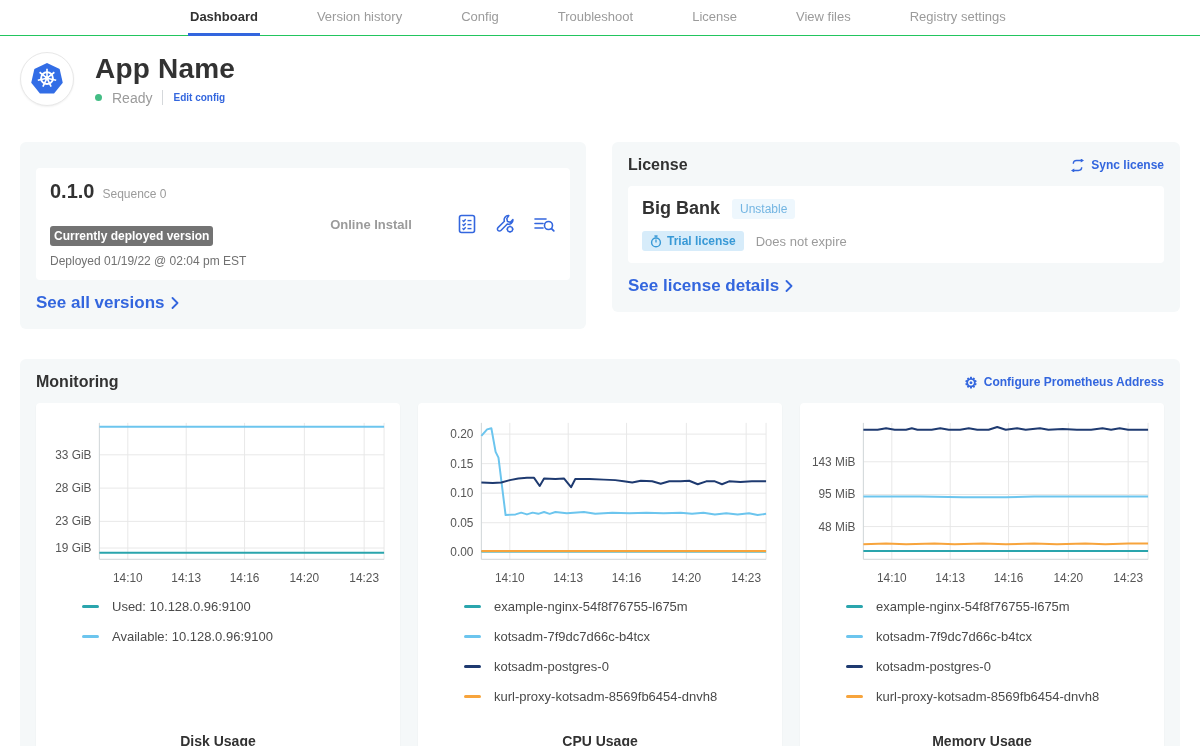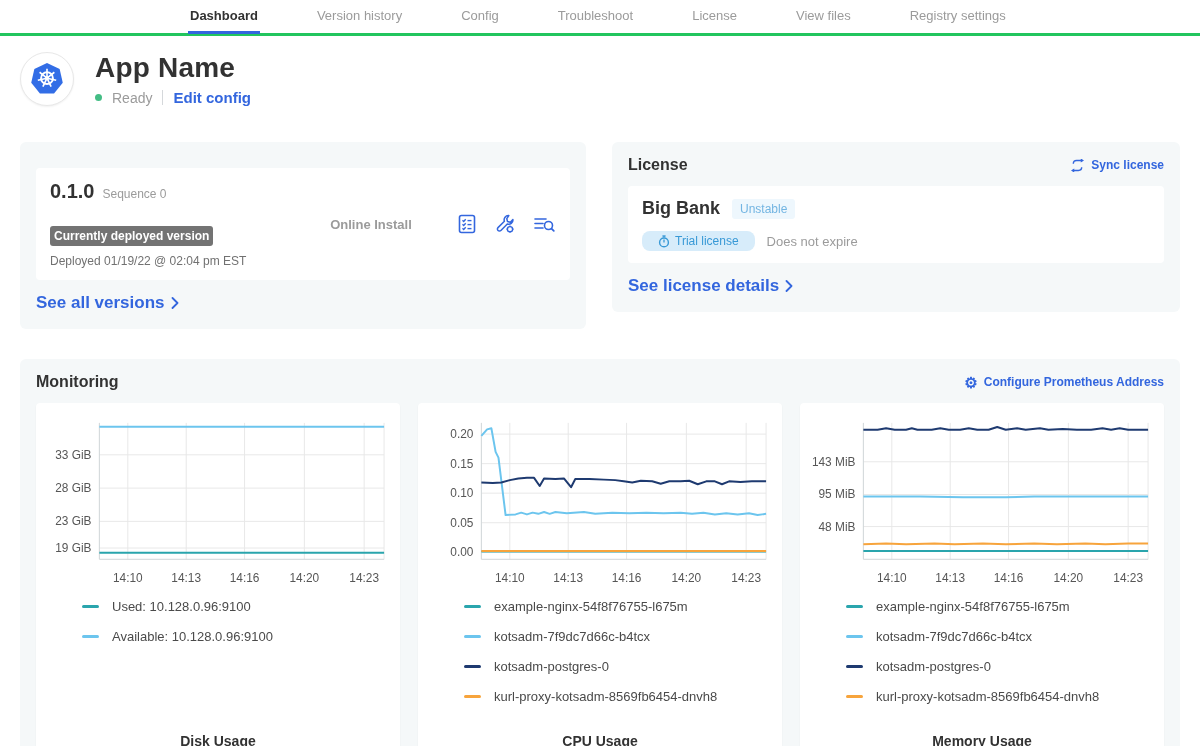--- a/index.html
+++ b/index.html
@@ -1,34 +1,34 @@
 <!DOCTYPE html>
 <html><head>
 <meta charset="utf-8">
 <style>
   * { box-sizing: border-box; margin: 0; padding: 0; }
   html,body { width:1200px; height:746px; background:#fff; font-family:"Liberation Sans",sans-serif; overflow:hidden; }
 
   
-  .navbar { height:36px; border-bottom:3px solid #22c55e; display:flex; align-items:stretch; padding-left:188px; gap:55px; background:#fff; }
+  .navbar { height:36px; border-bottom:1px solid #22c55e; display:flex; align-items:stretch; padding-left:188px; gap:55px; background:#fff; }
   .tab { font-size:13px; color:#9b9b9b; display:flex; align-items:center; padding:0 2px; cursor:pointer; border-bottom:3px solid transparent; margin-bottom:-1px; }
   .tab.active { color:#323232; font-weight:bold; border-bottom-color:#3366de; }
 
   .content { padding:0 20px; }
 
   
   .app-header { margin-top:16px; display:flex; align-items:center; gap:21px; }
   .k8s-badge { width:54px; height:54px; border-radius:50%; background:#fff; border:1px solid #e8e8e8; display:flex; align-items:center; justify-content:center; box-shadow:0 1px 2px rgba(0,0,0,.06); }
   .app-title { font-size:28px; font-weight:bold; color:#323232; letter-spacing:.2px; }
   .app-status-row { display:flex; align-items:center; gap:10px; margin-top:5px; }
   .status-dot { width:7px; height:7px; border-radius:50%; background:#44bd85; }
   .status-text { font-size:14px; color:#9b9b9b; }
   .vdivider { width:1px; height:15px; background:#d5d8db; }
   .link { color:#3366de; font-weight:bold; text-decoration:none; cursor:pointer; }
-  .edit-config { font-size:15px; }
+  .edit-config { font-size:10px; }
 
   
   .cards-row { margin-top:36px; display:flex; gap:26px; align-items:flex-start; }
   .panel { background:#f5f8f9; border-radius:6px; padding:14px 16px 16px; }
   .panel-header { display:flex; align-items:center; justify-content:space-between; }
   .panel-title { font-size:16px; font-weight:bold; color:#323232; }
   .panel-links { display:flex; align-items:center; gap:24px; }
   .icon-link { display:flex; align-items:center; gap:6px; font-size:12px; }
   .white-card { margin-top:12px; background:#fff; border-radius:4px; padding:12px 14px; }
 
@@ -43,21 +43,21 @@
   .install-type { flex:1; text-align:center; font-size:13px; font-weight:bold; color:#9b9b9b; }
   .version-icons { display:flex; align-items:center; gap:16px; color:#3366de; }
   .see-link { margin-top:13px; display:flex; align-items:center; gap:6px; font-size:17px; width:max-content; }
 
   .license-panel { flex:1; }
   .license-card { min-height:66px; }
   .license-row1 { display:flex; align-items:center; gap:12px; }
   .license-name { font-size:18px; font-weight:bold; color:#323232; }
   .badge-channel { font-size:12px; color:#73b5e2; background:#eef7fd; padding:3px 8px; border-radius:3px; }
   .license-row2 { margin-top:12px; display:flex; align-items:center; gap:12px; }
-  .badge-trial { display:flex; align-items:center; gap:5px; font-size:12px; font-weight:normal; color:#3899d6; background:#d7ecfa; padding:3px 16px; border-radius:8px; }
+  .badge-trial { display:flex; align-items:center; gap:5px; font-size:12px; font-weight:bold; color:#3899d6; background:#d7ecfa; padding:3px 8px; border-radius:3px; }
   .expiry { font-size:13px; color:#9b9b9b; }
 
   
   .monitoring { margin-top:30px; }
   .charts-row { margin-top:12px; display:flex; gap:18px; }
   .chart-card { flex:1; background:#fff; border-radius:4px; padding:10px 8px 0; box-shadow:0 1px 2px rgba(0,0,0,.05); display:flex; flex-direction:column; }
   .chart-svg { display:block; width:100%; }
   .legend { margin:10px 0 0 38px; }
   .legend-item { display:flex; align-items:center; gap:13px; margin-bottom:15px; font-size:13px; color:#4a4a4a; }
   .legend-swatch { width:17px; height:3px; border-radius:2px; flex:none; }

